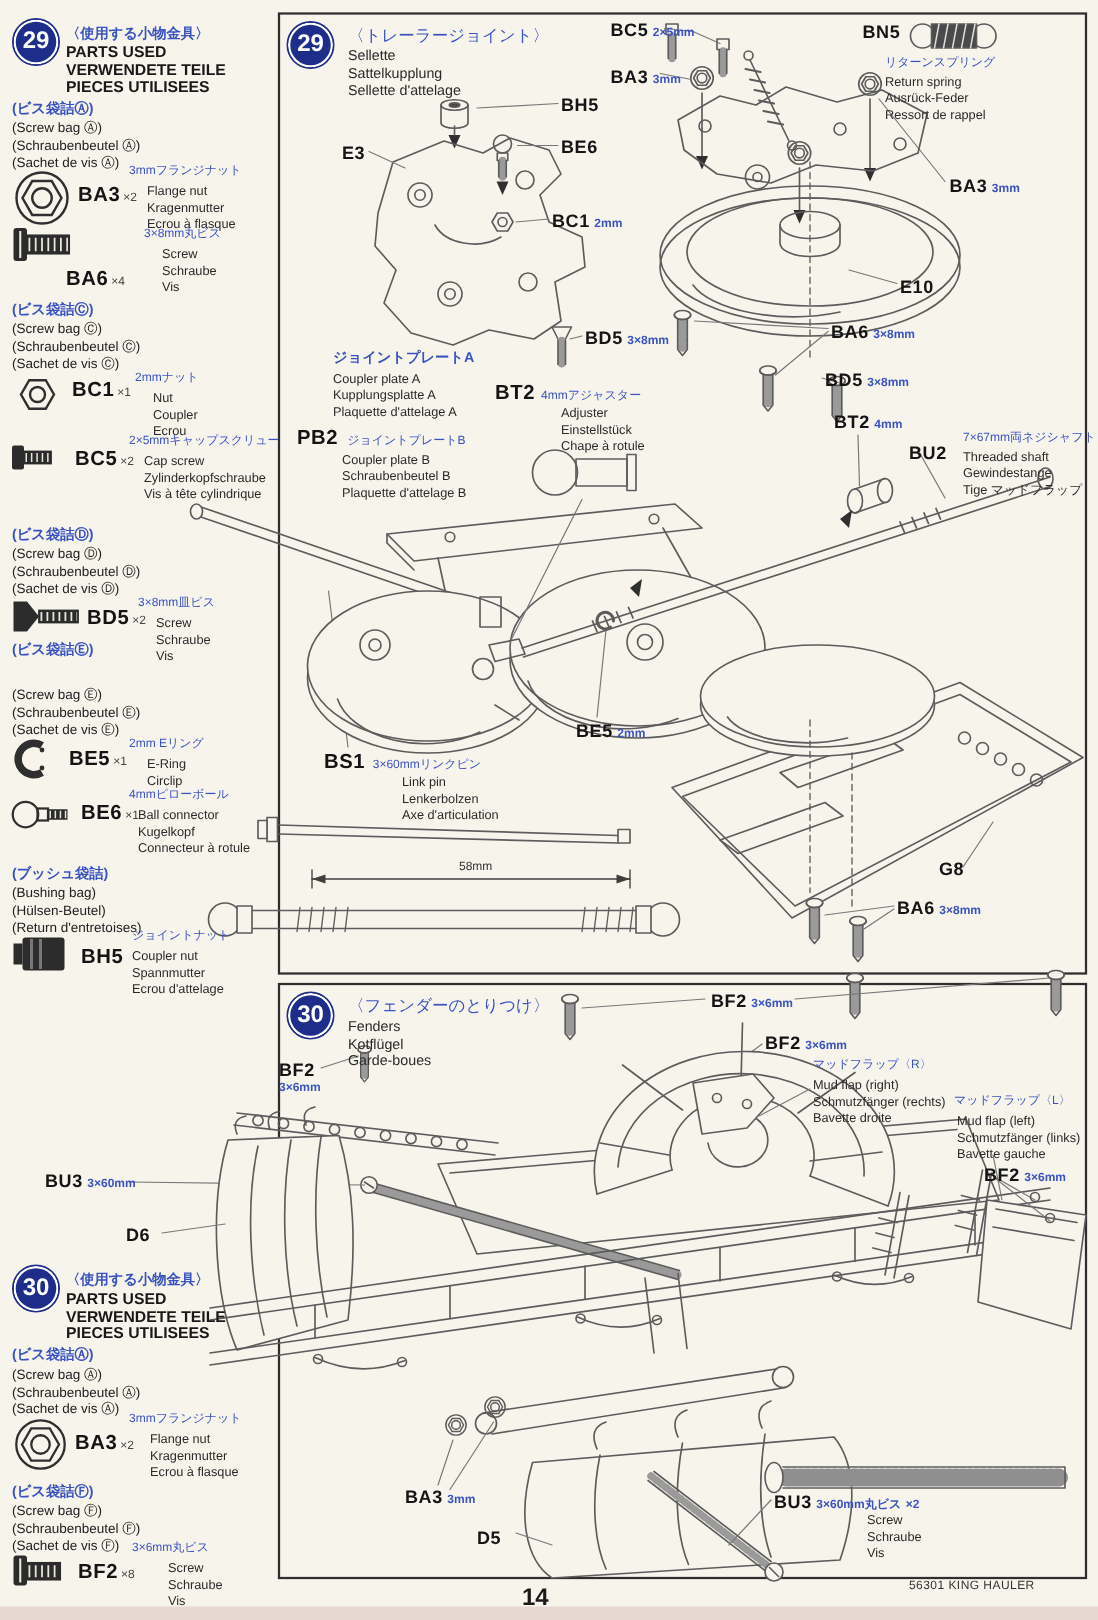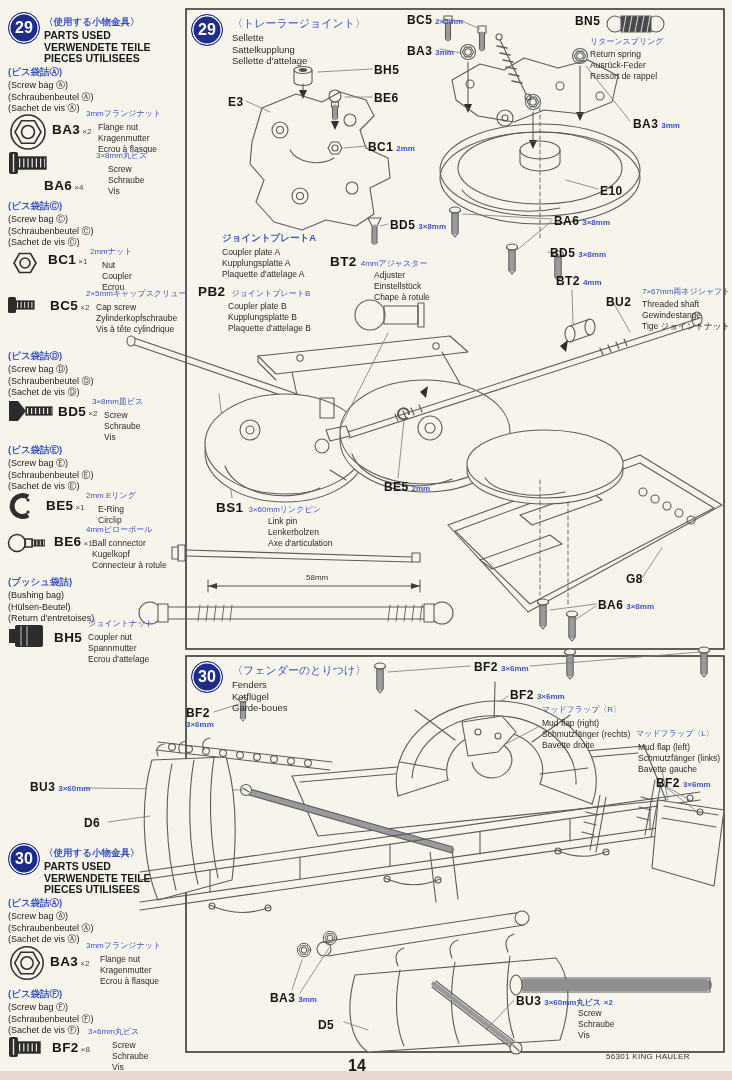--- a/index.html
+++ b/index.html
@@ -397,21 +397,21 @@
   <span class="code">BD5</span>
   <span class="qty">×2</span>
 </div>
 <div class="abs jps" style="left:92px;top:396px">3×8mm皿ビス</div>
 <div class="abs ln col" style="left:104px;top:410px">
   <span>Screw</span>
   <span>Schraube</span>
   <span>Vis</span>
 </div>
 
-<div class="abs jp" style="left:8px;top:444px">(ビス袋詰Ⓔ)</div>
+<div class="abs jp" style="left:8px;top:427px">(ビス袋詰Ⓔ)</div>
 <div class="abs bag col" style="left:8px;top:458px">
   <span>(Screw bag Ⓔ)</span>
   <span>(Schraubenbeutel Ⓔ)</span>
   <span>(Sachet de vis Ⓔ)</span>
 </div>
 
 <svg class="abs" style="left:8px;top:492px" width="28" height="28" viewBox="0 0 28 28" fill="none" stroke="#2f2f2f">
   <path d="M20,5 A10.5,10.5 0 1 0 20,23" stroke-width="5"></path>
   <circle cx="20" cy="8" r="1.6" fill="#2f2f2f" stroke="none"></circle>
     <circle cx="20" cy="20" r="1.6" fill="#2f2f2f" stroke="none"></circle>
@@ -530,34 +530,34 @@
   <span>Einstellstück</span>
   <span>Chape à rotule</span>
 </div>
 
 <div class="abs callout" style="left:198px;top:284px">
   <span class="code">PB2</span>
   <span class="jps" style="margin-left:6px">ジョイントプレートB</span>
 </div>
 <div class="abs ln col" style="left:228px;top:301px">
   <span>Coupler plate B</span>
-  <span>Kupplungsplatte B</span>
+  <span>Schraubenbeutel B</span>
   <span>Plaquette d'attelage B</span>
 </div>
 
 <div class="abs callout" style="left:556px;top:274px">
   <span class="code sm">BT2</span>
   <span class="size">4mm</span>
 </div>
 <div class="abs code sm" style="left:606px;top:295px">BU2</div>
 <div class="abs jps" style="left:642px;top:286px">7×67mm両ネジシャフト</div>
 <div class="abs ln col" style="left:642px;top:299px">
   <span>Threaded shaft</span>
   <span>Gewindestange</span>
-  <span>Tige ジョイントナット</span>
+  <span>Tige マッドフラップ</span>
 </div>
 
 <div class="abs callout" style="left:384px;top:480px">
   <span class="code sm">BE5</span>
   <span class="size">2mm</span>
 </div>
 
 <div class="abs callout" style="left:216px;top:500px">
   <span class="code">BS1</span>
   <span class="jps" style="margin-left:5px">3×60mmリンクピン</span>

